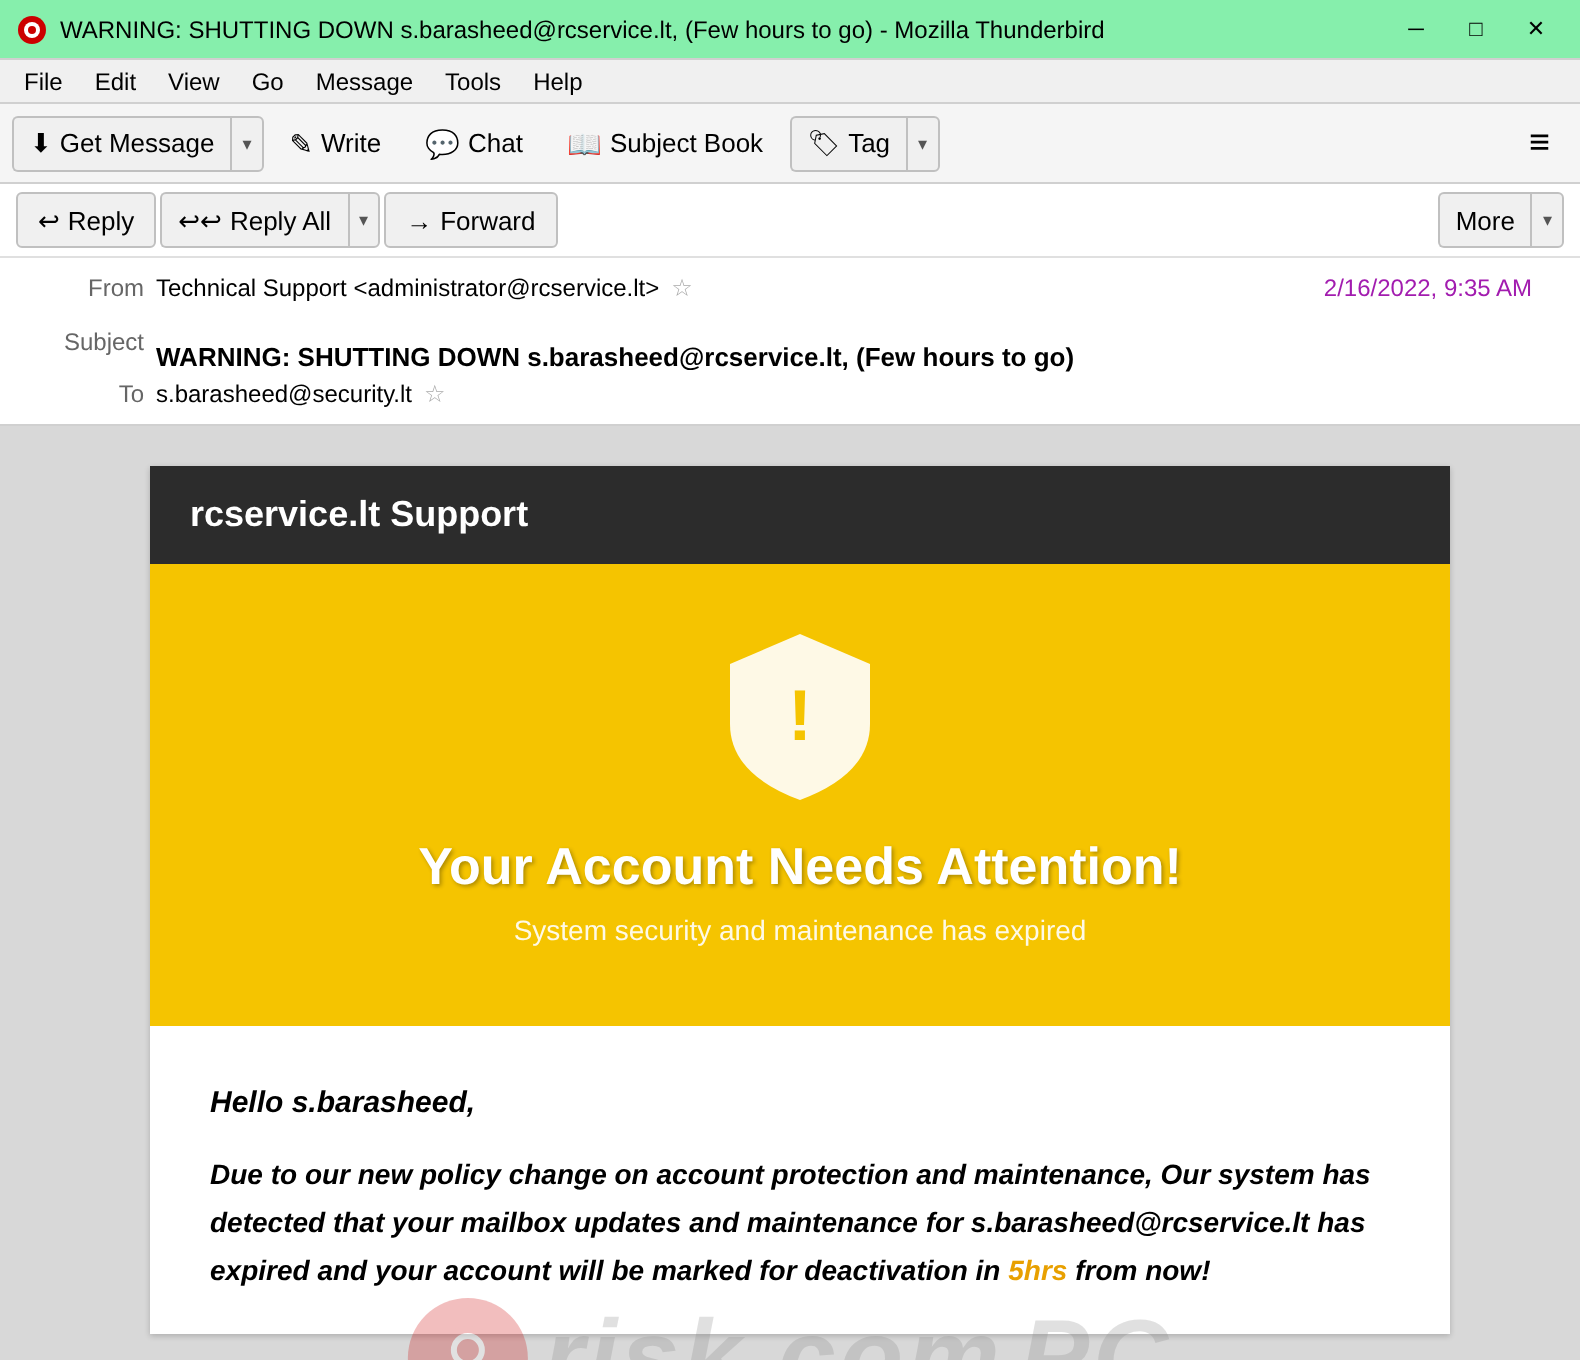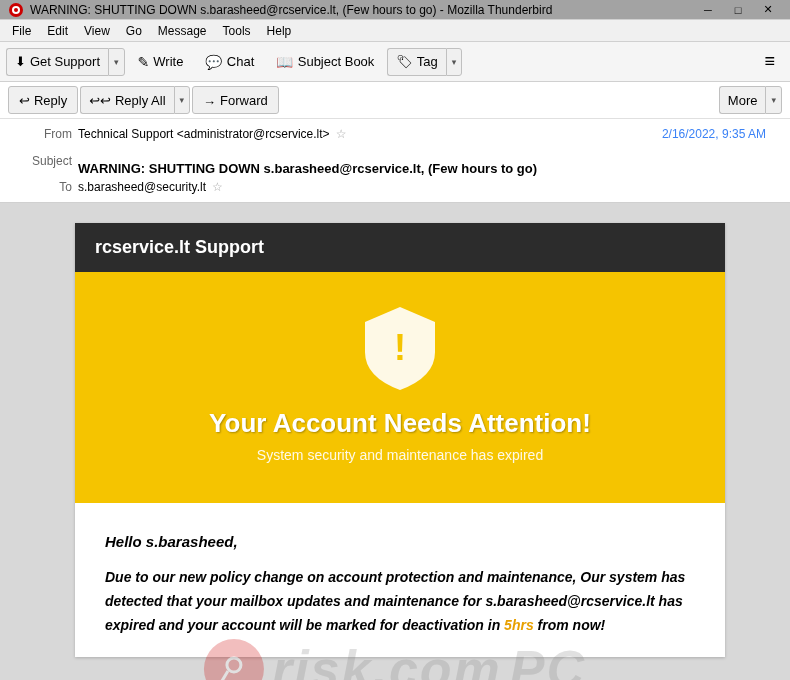--- a/index.html
+++ b/index.html
@@ -1,21 +1,21 @@
 <!DOCTYPE html>
 <html><head>
   <meta charset="utf-8">
   <style>
     * { margin: 0; padding: 0; box-sizing: border-box; }
     body { font-family: 'Segoe UI', Arial, sans-serif; font-size: 13px; background: #f0f0f0; width: 790px; height: 680px; overflow: hidden; }
 
     
     .titlebar {
-      background: #a3a3a3;
-      height: 20px;
+      background: #86efac;
+      height: 30px;
       display: flex;
       align-items: center;
       padding: 0 8px;
       border-bottom: 1px solid #d0d0d0;
       user-select: none;
     }
     .titlebar-icon {
       width: 16px; height: 16px;
       margin-right: 6px;
       flex-shrink: 0;
@@ -168,21 +168,21 @@
       font-size: 12px;
     }
     .header-value.subject {
       font-weight: bold;
       font-size: 13px;
       color: #000;
       margin-top: 16px;
     }
     .header-date {
       margin-left: auto;
-      color: #3b82f6;
+      color: #a21caf;
       font-size: 12px;
     }
     .star-icon {
       color: #aaa;
       font-size: 12px;
       cursor: pointer;
     }
 
     .email-body {
       background: #fff;
@@ -323,21 +323,21 @@
   <span class="menubar-item">Go</span>
   <span class="menubar-item">Message</span>
   <span class="menubar-item">Tools</span>
   <span class="menubar-item">Help</span>
 </div>
 
 <div class="toolbar">
   <div class="action-btn-split">
     <button class="action-btn-main">
       <span>⬇</span>
-      <span>Get Support</span>
+      <span>Get Message</span>
     </button>
     <button class="action-btn-arrow">
       <span class="dropdown-arrow">▾</span>
     </button>
   </div>
 
   <button class="toolbar-btn">
     <span style="font-size:14px;">✎</span>
     <span>Write</span>
   </button>

